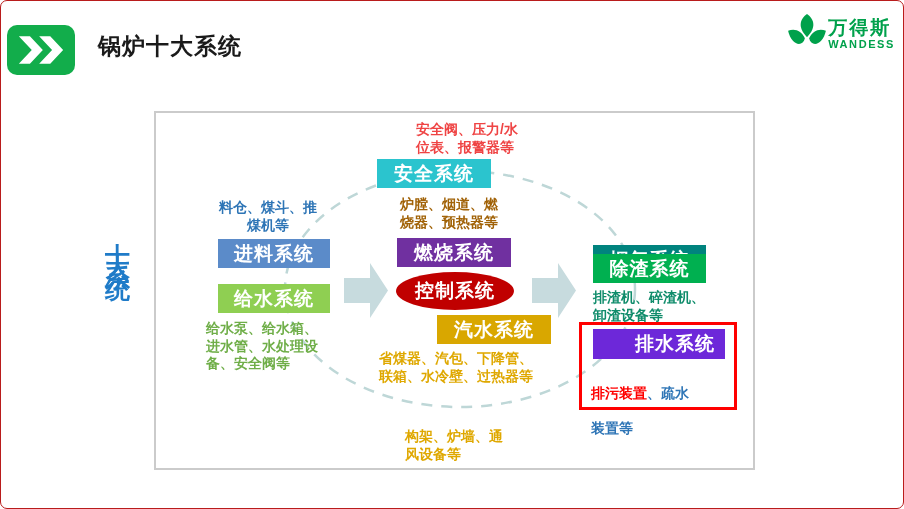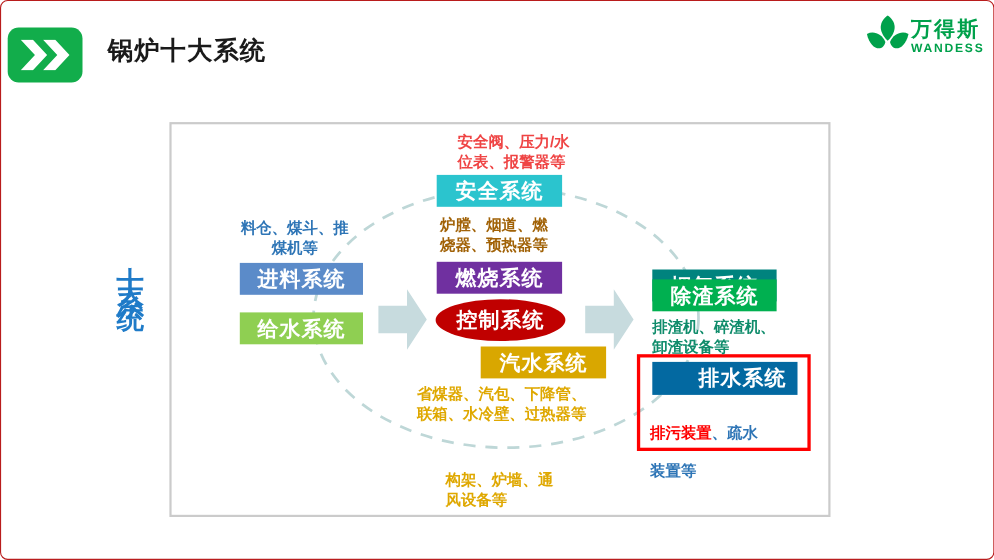--- a/index.html
+++ b/index.html
@@ -18,28 +18,28 @@
 
   
   .frame{position:absolute;left:153px;top:110px;width:601px;height:359px;border:2px solid #cbcbcb;background:#fff;}
 
   .deco{position:absolute;left:0;top:0;width:904px;height:509px;pointer-events:none;}
 
   
   .node{position:absolute;display:flex;align-items:center;justify-content:center;color:#fff;font-weight:bold;font-size:19px;letter-spacing:1px;white-space:nowrap;}
   .n-intake    {left:217px;top:238px;width:112px;height:29px;background:#5B8BC9;}
   .n-feedwater {left:217px;top:283px;width:112px;height:29px;background:#8FCF52;}
-  .n-safety    {left:396px;top:158px;width:114px;height:29px;background:#2BC4CE;}
+  .n-safety    {left:376px;top:158px;width:114px;height:29px;background:#2BC4CE;}
   .n-combustion{left:396px;top:237px;width:114px;height:29px;background:#7030A0;}
   .n-control   {left:395px;top:271px;width:118px;height:38px;background:#C00000;border-radius:50%;}
   .n-steam     {left:396px;top:314px;width:114px;height:29px;background:#D9A700;margin-left:40px;}
   .n-auxiliary {left:397px;top:391px;width:112px;height:29px;background:#28A8E0;}
   .n-flue      {left:592px;top:211px;width:113px;height:29px;background:#00837E;margin-top:33px;}
   .n-slag      {left:592px;top:253px;width:113px;height:29px;background:#00B050;}
-  .n-drainage  {left:592px;top:328px;width:132px;height:30px;background:#0369a1;padding-left:32px;}
+  .n-drainage  {left:592px;top:328px;width:132px;height:30px;background:#6d28d9;padding-left:32px;}
 
   
   .note{position:absolute;font-size:14px;font-weight:bold;line-height:17.5px;white-space:pre-line;}
   .nt-safety    {left:380px;top:120px;color:#ef4444;margin-left:35px;}
   .nt-intake    {left:218px;top:198px;color:#2E75B6;text-align:center;}
   .nt-combustion{left:399px;top:195px;color:#a16207;}
   .nt-feedwater {left:205px;top:319px;color:#6FAE48;}
   .nt-steam     {left:378px;top:349px;color:#DFA800;}
   .nt-auxiliary {left:404px;top:427px;color:#DFA800;}
   .nt-flue      {left:585px;top:171px;color:#00837E;}
@@ -95,20 +95,23 @@
   <div class="node n-flue">烟气系统</div>
   <div class="node n-slag">除渣系统</div>
   <div class="node n-drainage">排水系统</div>
 
   <div class="note nt-safety">安全阀、压力/水
 位表、报警器等</div>
   <div class="note nt-intake">料仓、煤斗、推
 煤机等</div>
   <div class="note nt-combustion">炉膛、烟道、燃
 烧器、预热器等</div>
+  <div class="note nt-feedwater">给水泵、给水箱、
+进水管、水处理设
+备、安全阀等</div>
   <div class="note nt-steam">省煤器、汽包、下降管、
 联箱、水冷壁、过热器等</div>
   <div class="note nt-auxiliary">构架、炉墙、通
 风设备等</div>
   <div class="note nt-slag">排渣机、碎渣机、
 卸渣设备等</div>
   <div class="note nt-drainage">
     <div><span class="nr">排污装置</span><span>、疏水</span></div>
     <div>装置等</div>
   </div>

